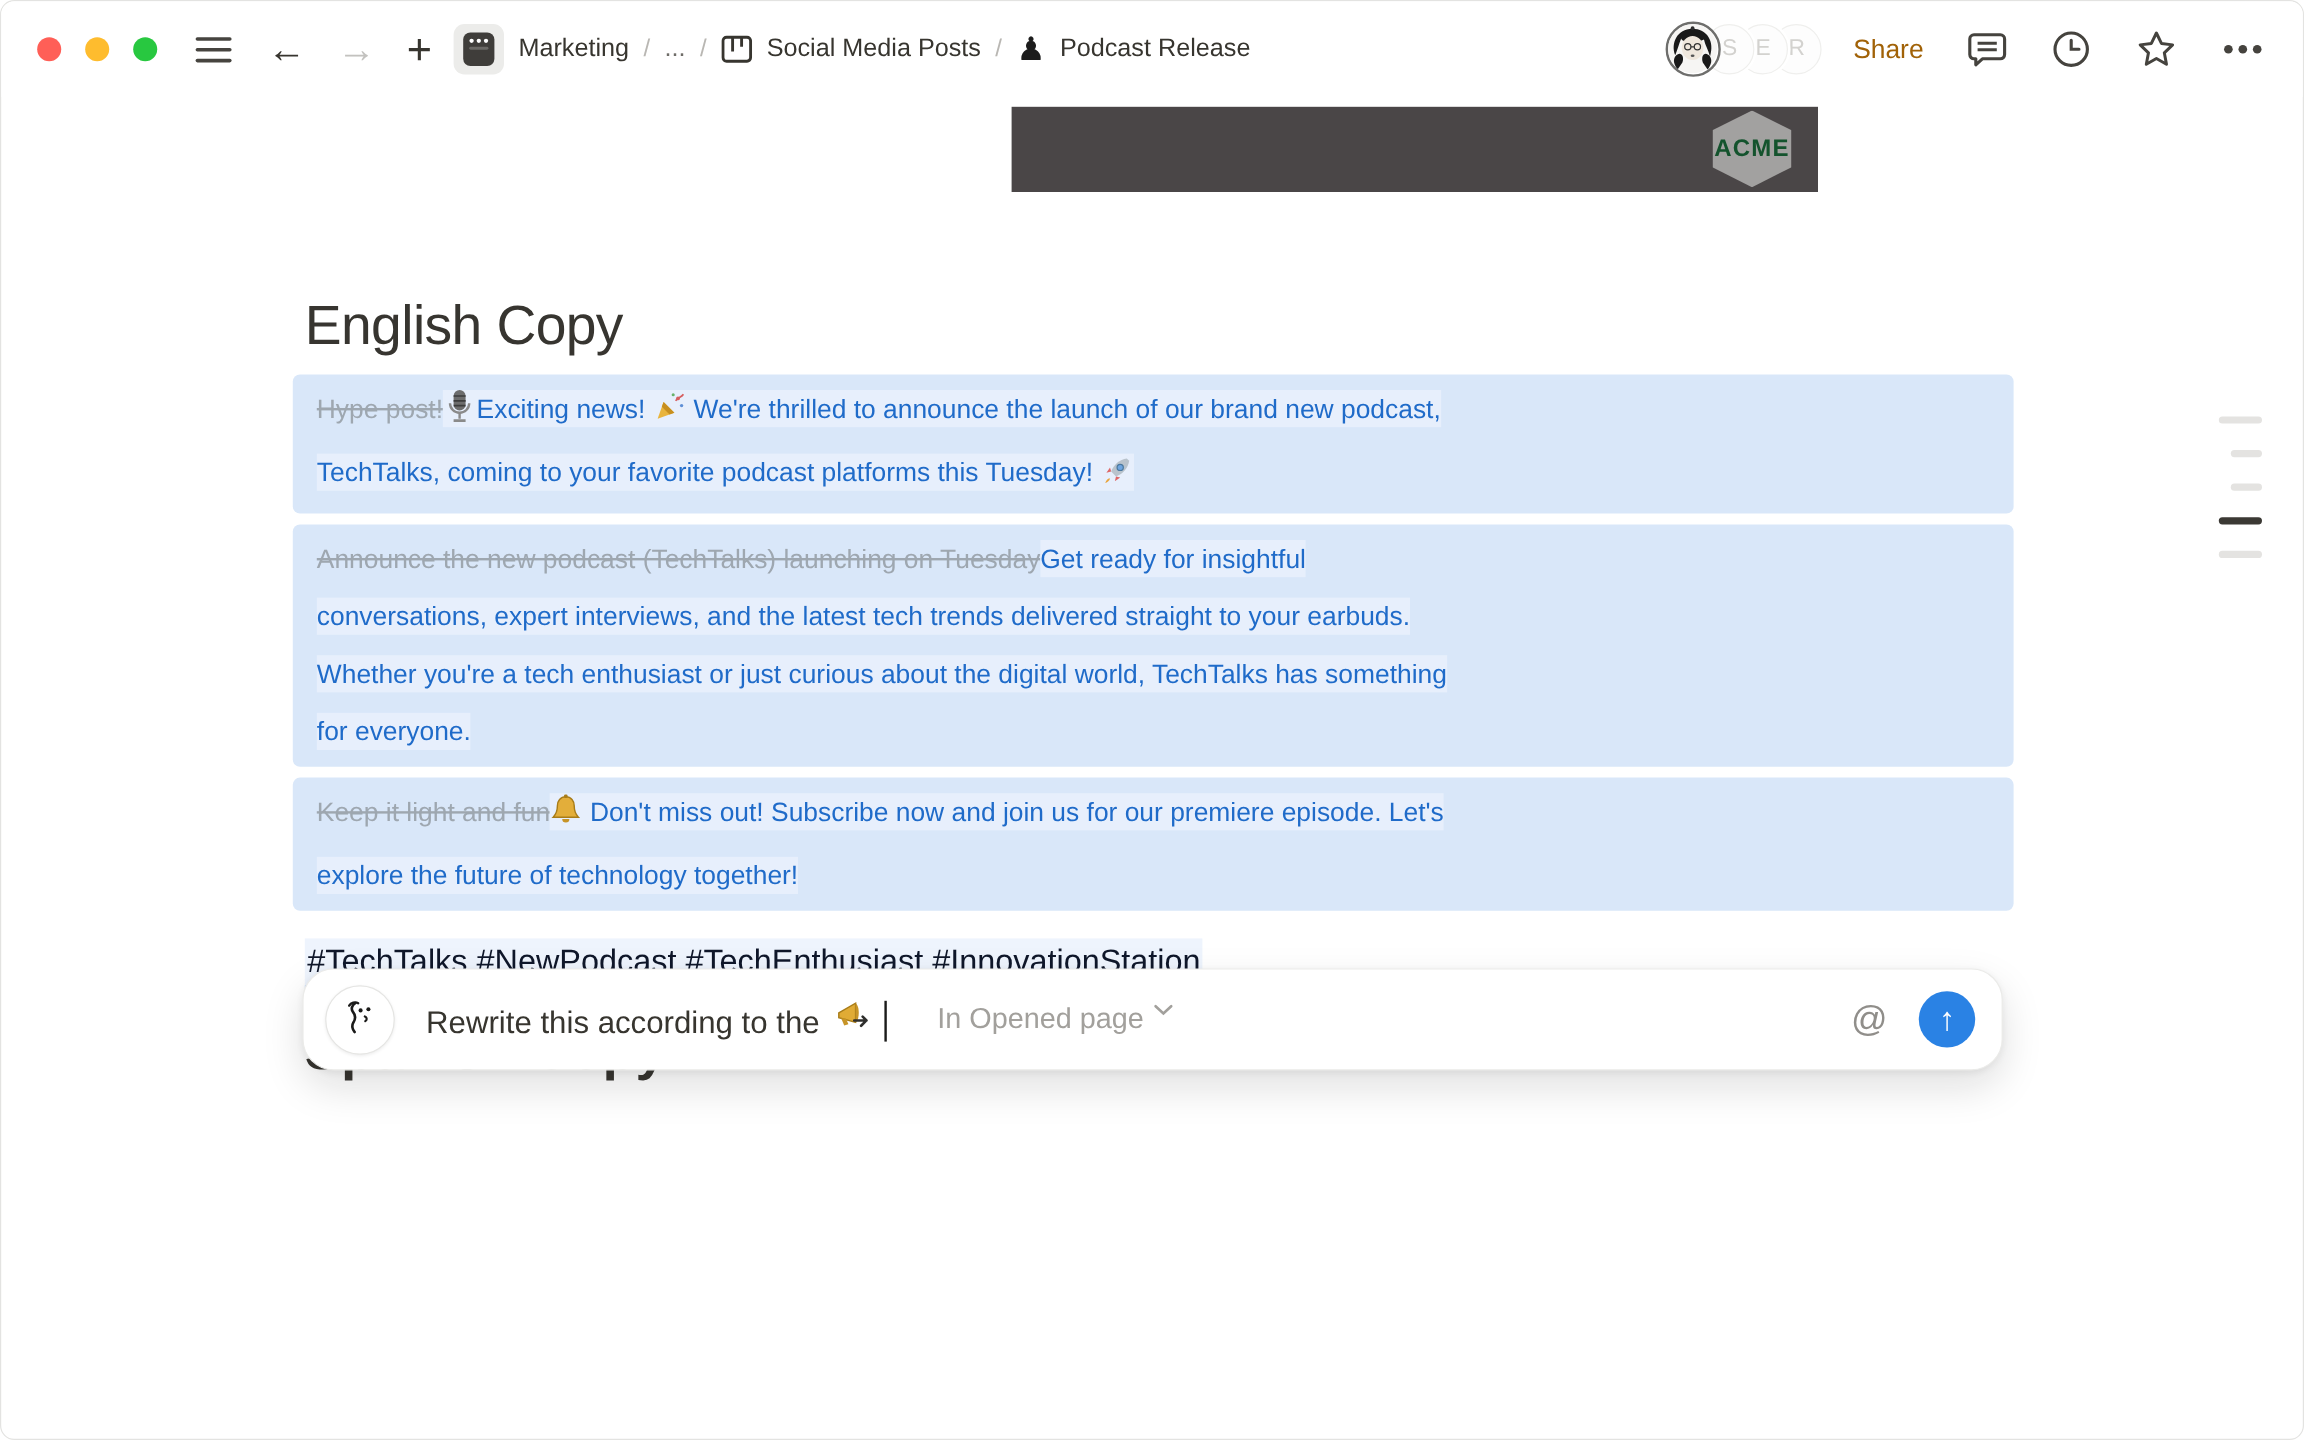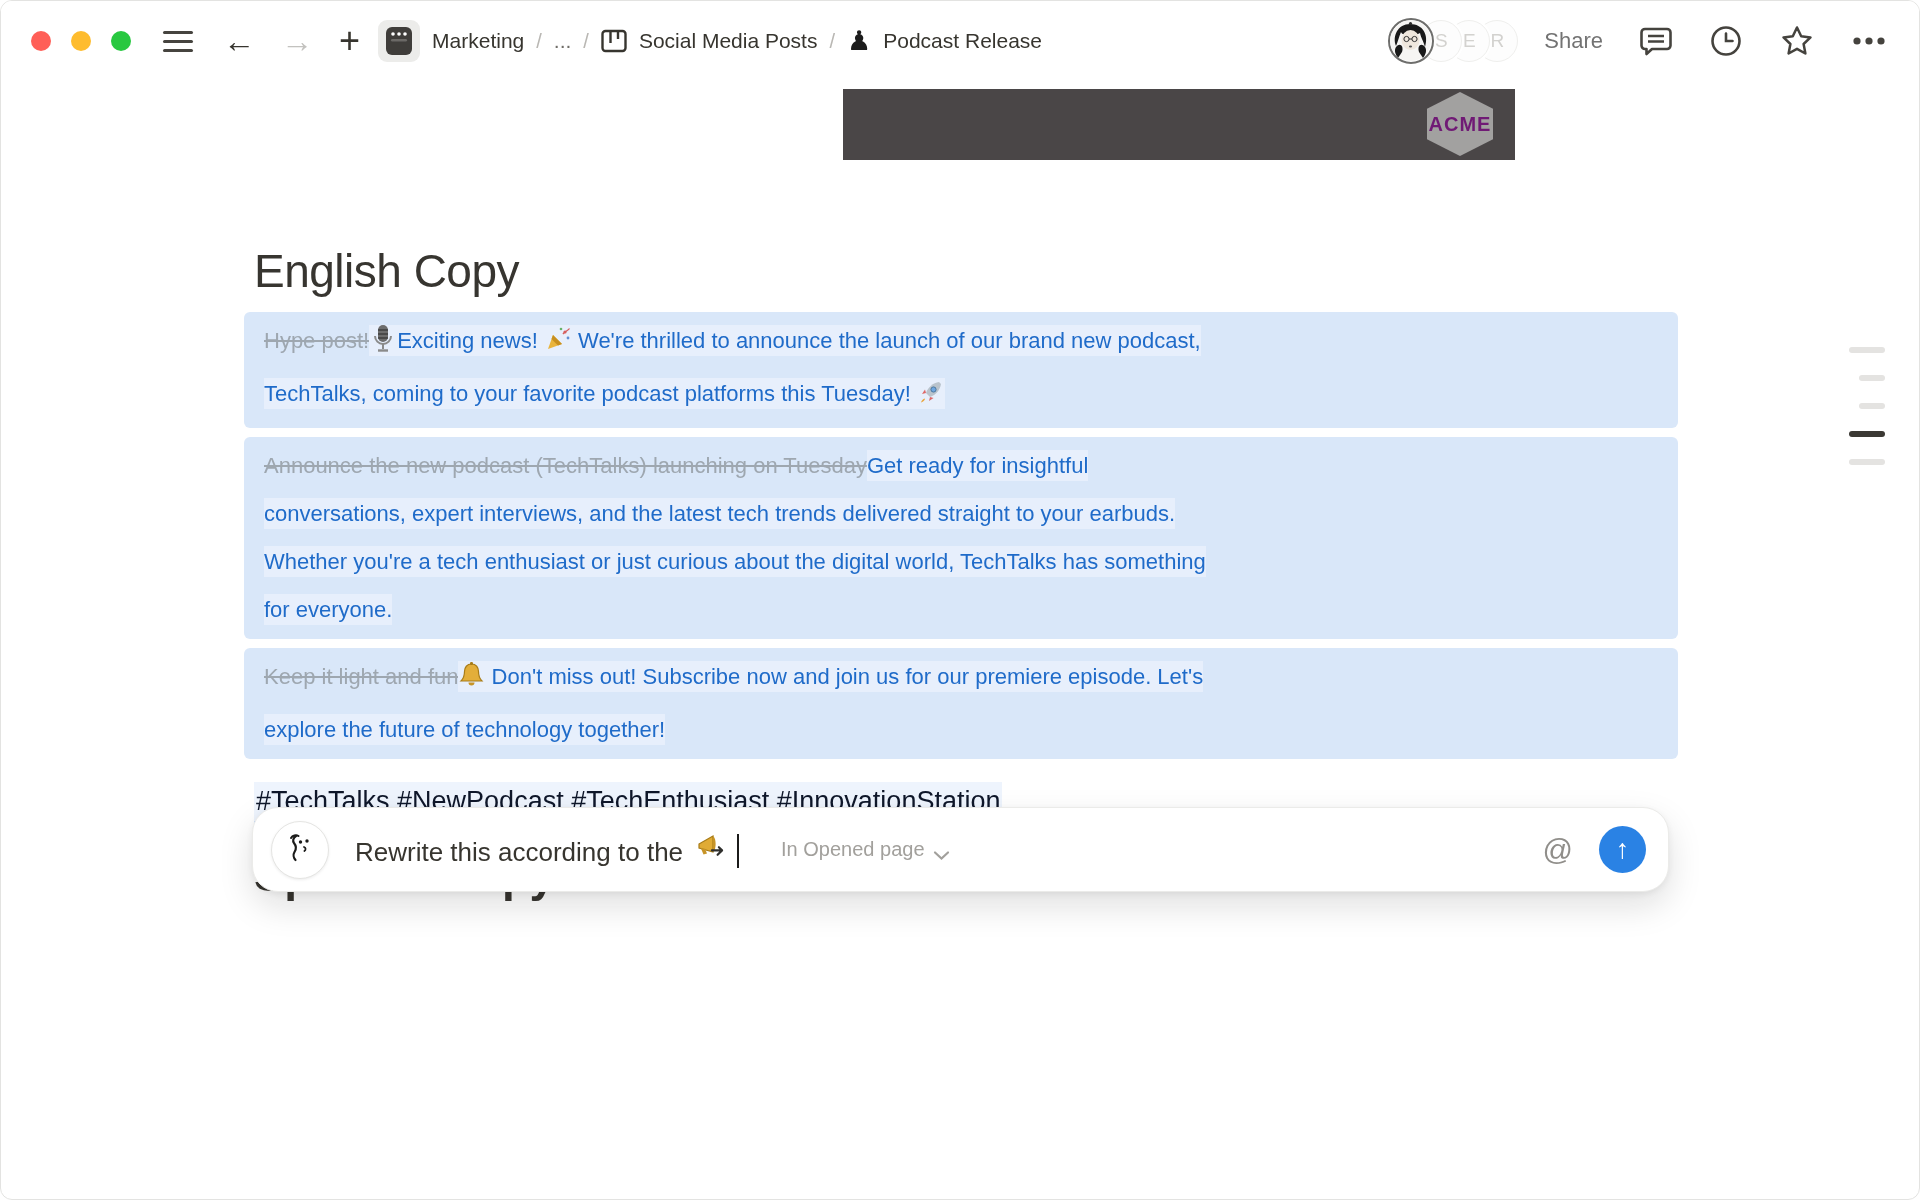--- a/index.html
+++ b/index.html
@@ -23,49 +23,49 @@
   .crumb-ellipsis { color:#6f6d68; cursor:pointer; }
   .pawn { font-size:27px; line-height:1; color:#1c1c1c; }
 
   .tb-right { margin-left:auto; display:flex; align-items:center; }
   .avatars { display:flex; align-items:center; margin-right:26px; }
   .avatars > * { margin-left:-14px; }
   .avatars > :first-child { margin-left:0; }
   .avatar-img { width:46px; height:46px; border-radius:50%; background:#fff; border:2.5px solid #6e6e6c; overflow:hidden; position:relative; z-index:4; cursor:pointer; }
   .avatar-letter { width:42px; height:42px; border-radius:50%; background:#fdfdfd; border:1px solid #efefed; box-shadow:0 0 0 2px #fff; display:flex; align-items:center; justify-content:center; font-size:19px; color:#d3d2cf; cursor:pointer; }
   .avatar-letter.z3{ z-index:3; } .avatar-letter.z2{ z-index:2; } .avatar-letter.z1{ z-index:1; }
-  .share { font-size:22px; color:#737373; margin-right:36px; cursor:pointer; }
+  .share { font-size:22px; color:#a16207; margin-right:36px; cursor:pointer; }
   .tb-icon { margin-right:36px; cursor:pointer; display:flex; align-items:center; }
   .tb-icon:last-child { margin-right:0; }
 
   
   .banner { position:absolute; left:842px; top:88px; width:672px; height:71px; background:#4a4647; }
   .hexagon { position:absolute; right:22px; top:3px; width:66px; height:64px; background:#a2a1a0; clip-path:polygon(50% 0,100% 26%,100% 74%,50% 100%,0 74%,0 26%); display:flex; align-items:center; justify-content:center; }
-  .hexagon span { color:#701a75; font-weight:700; font-size:20px; letter-spacing:1px; }
+  .hexagon span { color:#14532d; font-weight:700; font-size:20px; letter-spacing:1px; }
 
   
   .doc { position:absolute; left:253px; top:159px; width:1414px; }
   h2.page-h { font-size:46px; font-weight:400; letter-spacing:-0.5px; color:#373530; margin-top:84px; margin-bottom:14px; }
   .block { position:relative; background:#d9e7f9; border-radius:6px; padding:5px 20px; margin:0 -10px 9px -10px; font-size:22px; line-height:48px; }
   .del { color:#9ea7b0; text-decoration:line-through; text-decoration-thickness:2px; }
   .ins { color:#1f6bc9; background:#e7effc; padding:3px 0; }
   .emoji { display:inline-block; vertical-align:-5px; }
   .hashtags-block { margin-top:18px; font-size:27px; line-height:48px; }
   .hashtags { color:#0f172a; background:#eef4fd; border-bottom:4px solid #cfe1f8; padding:4px 2px 5px 2px; }
 
   .hidden-heading { position:absolute; left:0; top:688px; font-size:46px; font-weight:700; letter-spacing:-0.5px; color:#373530; z-index:1; }
 
   
   .ai-bar { position:absolute; left:251px; top:806px; width:1417px; height:85px; background:#fff; border:1px solid #ebebe9; border-radius:26px; box-shadow:0 14px 34px rgba(15,15,15,.13), 0 2px 6px rgba(15,15,15,.06); display:flex; align-items:center; padding:0 22px 0 18px; z-index:5; }
   .ai-face { width:58px; height:58px; border-radius:50%; background:#fff; border:1px solid #e5e5e3; box-shadow:0 1px 3px rgba(0,0,0,.08); display:flex; align-items:center; justify-content:center; margin-right:26px; flex:0 0 auto; }
   .prompt { font-size:26px; color:#37352f; display:flex; align-items:flex-end; white-space:nowrap; }
   .mention { font-weight:500; border-bottom:2px solid #c8c7c4; padding-bottom:2px; margin-left:8px; cursor:pointer; }
   .mention-icon { position:relative; display:inline-block; margin:0 6px 0 12px; vertical-align:-4px; }
   .caret { display:inline-block; width:2px; height:34px; background:#1b1b1a; margin-left:4px; vertical-align:-6px; }
-  .scope { display:flex; align-items:flex-end; gap:8px; margin-left:42px; font-size:20px; color:#a2a09c; cursor:pointer; white-space:nowrap; }
+  .scope { display:flex; align-items:flex-start; gap:8px; margin-left:42px; font-size:24px; color:#a2a09c; cursor:pointer; white-space:nowrap; }
   .bar-right { margin-left:auto; display:flex; align-items:center; gap:26px; }
   .at { font-size:30px; color:#908e8a; cursor:pointer; }
   .send { width:47px; height:47px; border-radius:50%; background:#2a82e4; display:flex; align-items:center; justify-content:center; cursor:pointer; }
   .send span { color:#fff; font-size:27px; font-weight:700; line-height:1; }
 
   
   .outline { position:absolute; top:0; left:0; width:100%; height:100%; pointer-events:none; }
   .oline { position:absolute; height:6px; border-radius:3px; background:#e4e3e1; pointer-events:auto; cursor:pointer; }
   .oline.dark { background:#3b3934; }
 </style>

